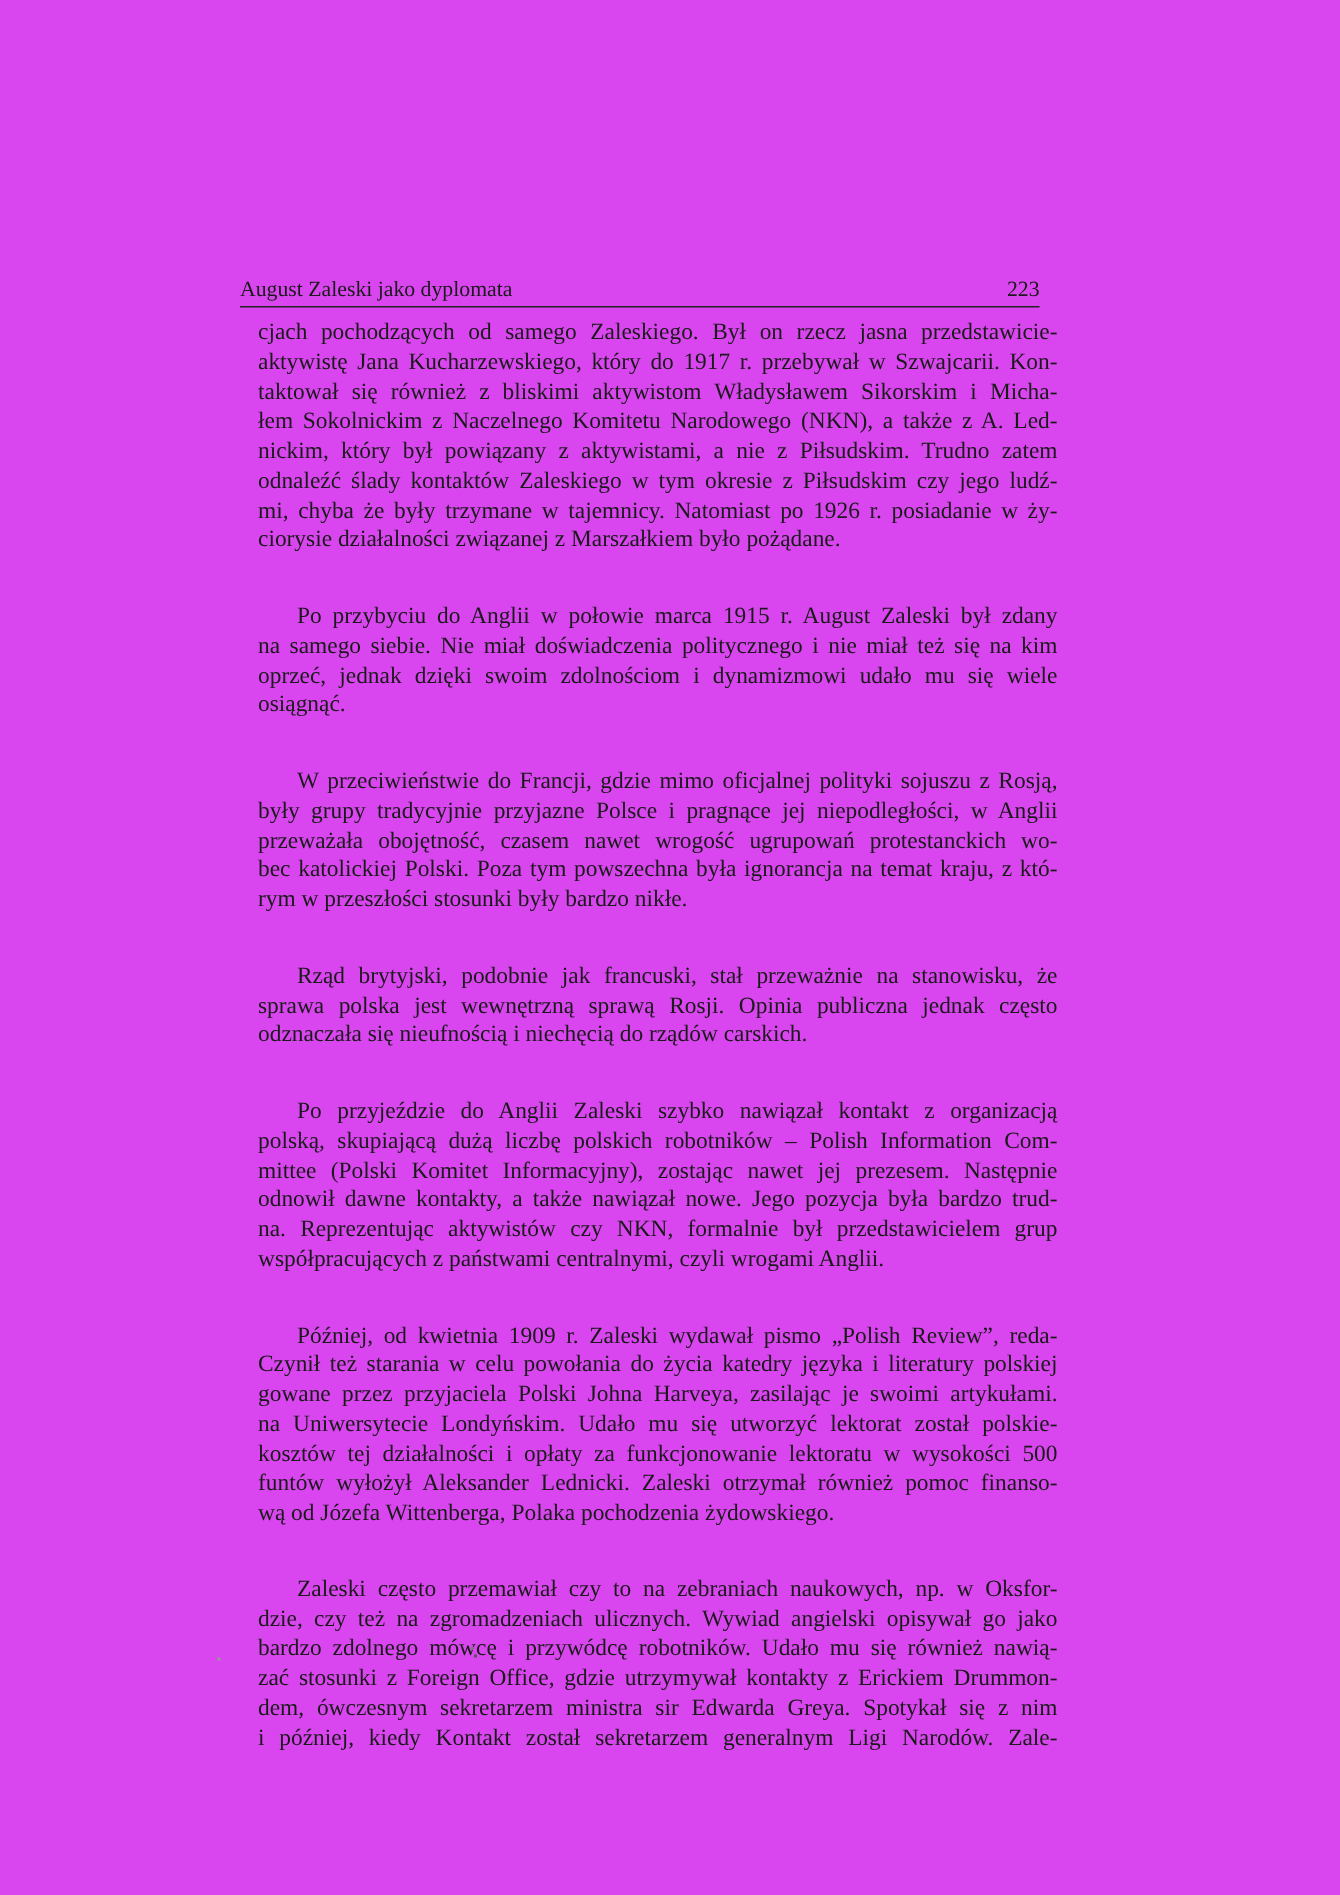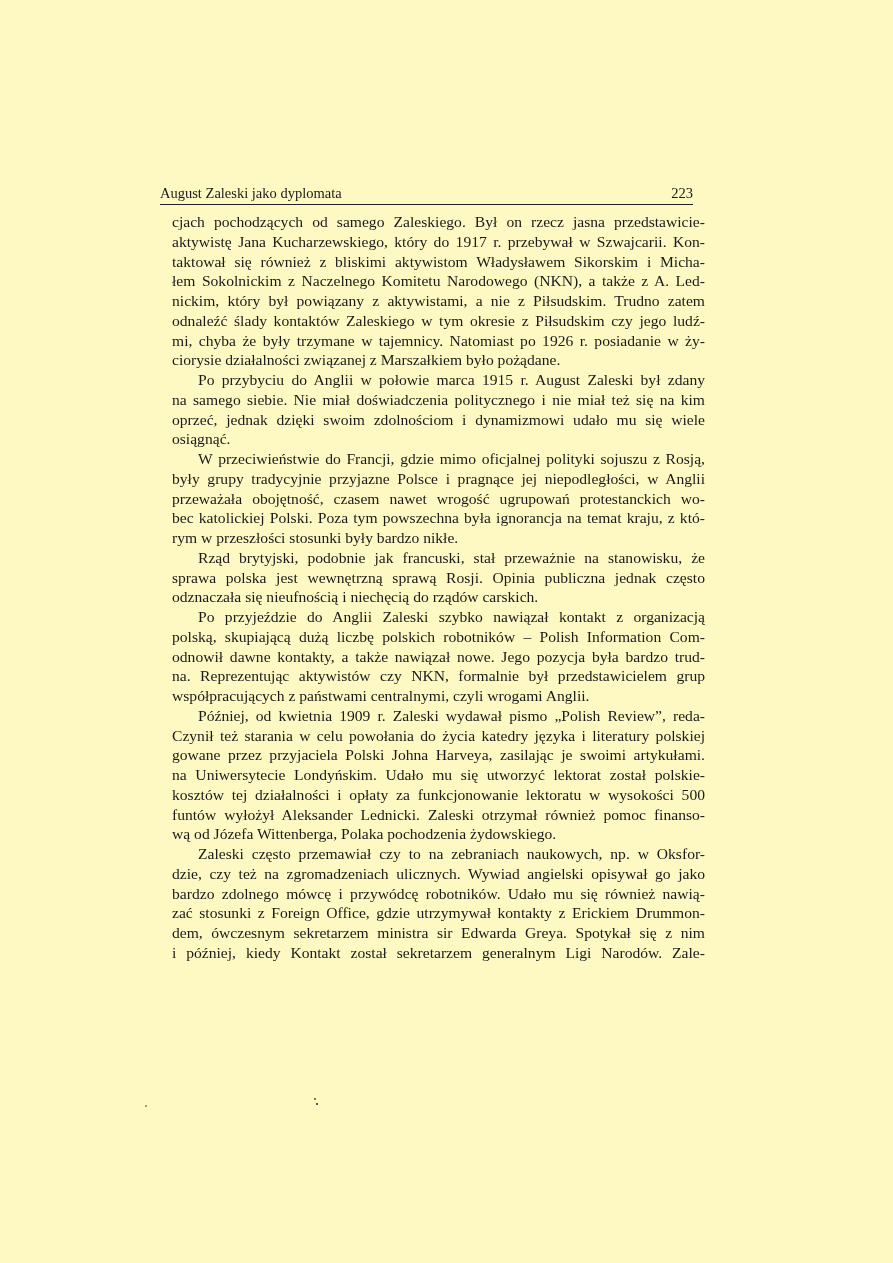--- a/index.html
+++ b/index.html
@@ -1,32 +1,32 @@
 <!DOCTYPE html>
 <html><head>
 <meta charset="utf-8">
 <style>
   html, body { margin: 0; padding: 0; }
   body { width: 893px; height: 1263px; background: #ffffff; position: relative; overflow: hidden; }
-  .page { position: absolute; left: 0; top: 0; width: 893px; height: 1263px; background: #fef9c3; text-decoration: underline; }
+  .page { position: absolute; left: 0; top: 0; width: 893px; height: 1263px; background: #d946ef; text-decoration: underline; }
   .running-head {
     position: absolute; left: 160px; top: 184px; width: 533px;
     font-family: "Liberation Serif", serif; font-size: 14.5px; color: #1a1a1a;
     display: flex; justify-content: space-between; align-items: baseline;
     line-height: 18px;
   }
   .rule { position: absolute; left: 160px; top: 204px; width: 533px; height: 1px; background: #222; }
   .body-text {
     position: absolute; left: 172px; top: 212px; width: 533px;
     font-family: "Liberation Serif", serif; font-size: 15.6px; line-height: 19.76px;
     color: #1a1a1a;
   }
   .line { display: block; white-space: nowrap; text-align: justify; text-align-last: justify; height: 19.76px; }
   .line.last { text-align-last: left; }
-  .line.indent { padding-left: 26px; }
+  .line.indent { padding-left: 26px; margin-top: 31px; }
   .speck { position: absolute; width: 2px; height: 2px; background: #999; }
 </style>
 </head>
 <body>
 
 <div class="page">
   <div class="running-head">
     <span>August Zaleski jako dyplomata</span>
     <span>223</span>
   </div>
@@ -56,20 +56,21 @@
         <span class="line last">rym w przeszłości stosunki były bardzo nikłe.</span>
       </div>
       <div>
         <span class="line indent">Rząd brytyjski, podobnie jak francuski, stał przeważnie na stanowisku, że</span>
         <span class="line">sprawa polska jest wewnętrzną sprawą Rosji. Opinia publiczna jednak często</span>
         <span class="line last">odznaczała się nieufnością i niechęcią do rządów carskich.</span>
       </div>
       <div>
         <span class="line indent">Po przyjeździe do Anglii Zaleski szybko nawiązał kontakt z organizacją</span>
         <span class="line">polską, skupiającą dużą liczbę polskich robotników – Polish Information Com-</span>
+        <span class="line">mittee (Polski Komitet Informacyjny), zostając nawet jej prezesem. Następnie</span>
         <span class="line">odnowił dawne kontakty, a także nawiązał nowe. Jego pozycja była bardzo trud-</span>
         <span class="line">na. Reprezentując aktywistów czy NKN, formalnie był przedstawicielem grup</span>
         <span class="line last">współpracujących z państwami centralnymi, czyli wrogami Anglii.</span>
       </div>
       <div>
         <span class="line indent">Później, od kwietnia 1909 r. Zaleski wydawał pismo „Polish Review”, reda-</span>
         <span class="line">Czynił też starania w celu powołania do życia katedry języka i literatury polskiej</span>
         <span class="line">gowane przez przyjaciela Polski Johna Harveya, zasilając je swoimi artykułami.</span>
         <span class="line">na Uniwersytecie Londyńskim. Udało mu się utworzyć lektorat został polskie-</span>
         <span class="line">kosztów tej działalności i opłaty za funkcjonowanie lektoratu w wysokości 500</span>

